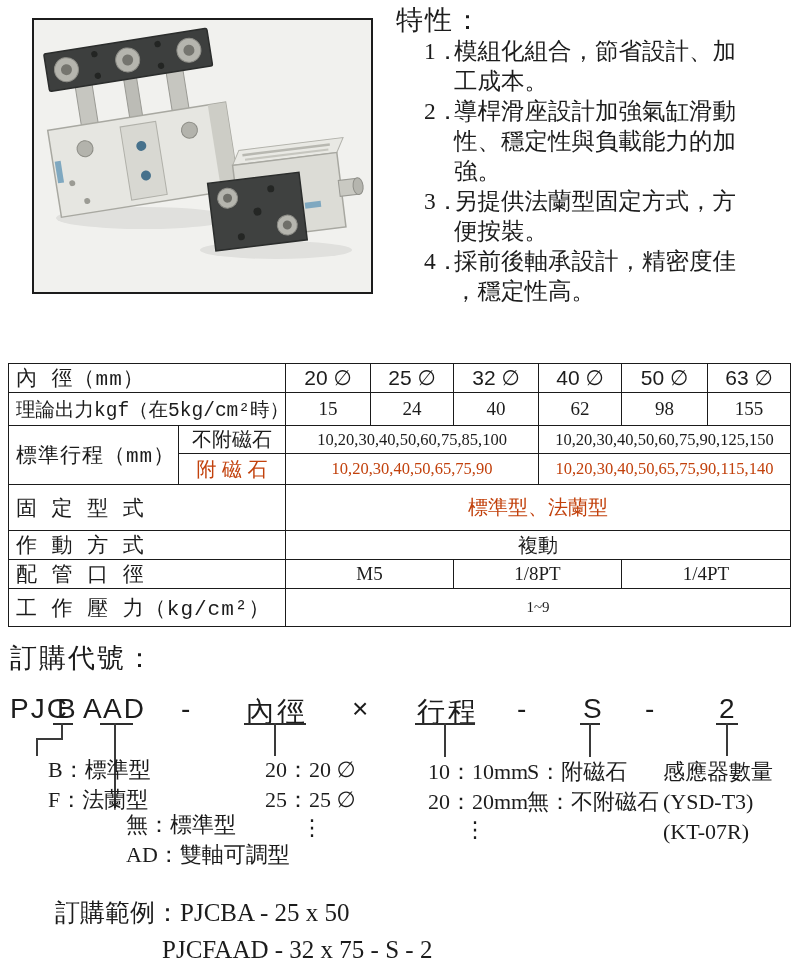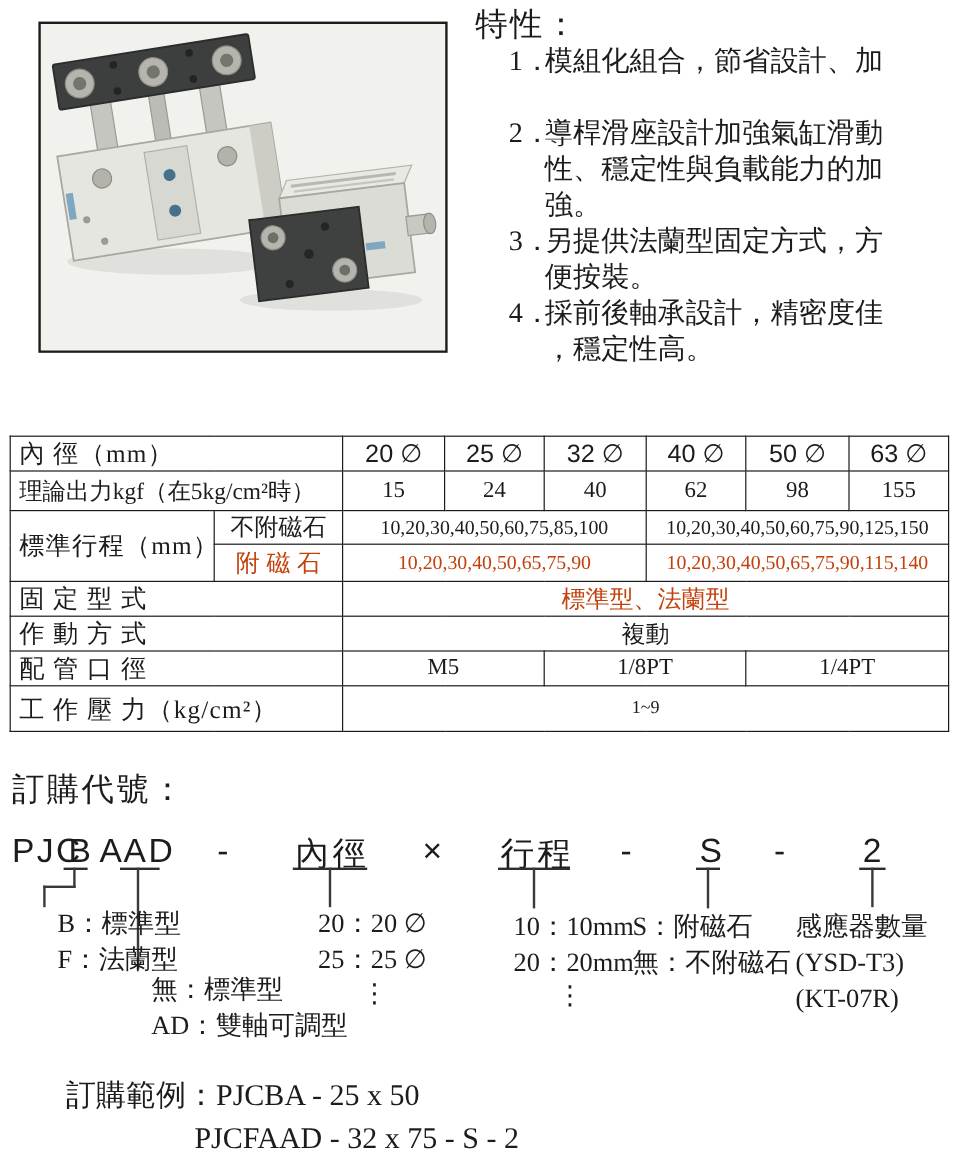--- a/index.html
+++ b/index.html
@@ -16,21 +16,21 @@
   .f-item{left:424px;width:374px;display:flex;font-size:23.5px;line-height:30px;}
   .f-num{width:30px;flex:0 0 30px;}
   .f-lines{flex:1;}
 
   
   #spec-title{left:8px;top:312px;font-size:29px;letter-spacing:3px;
               font-family:"Liberation Sans",sans-serif;font-weight:400;}
   #spec{left:8px;top:363px;width:782px;border-collapse:collapse;table-layout:fixed;}
   #spec td{border:1.6px solid #1b1b1b;text-align:center;padding:0;overflow:hidden;
            white-space:nowrap;font-size:19px;}
-  #spec td.lbl{text-align:left;padding-left:7px;font-family:Liberation Serif, serif;
+  #spec td.lbl{text-align:left;padding-left:7px;font-family:Liberation Mono, monospace;
                font-size:21px;letter-spacing:1px;}
   #spec td.lbl-sm{font-size:19.5px;letter-spacing:0;}
   #spec td.sublbl{font-family:"Liberation Sans",sans-serif;font-size:20px;}
   #spec td.bore-v{font-family:"Liberation Sans",sans-serif;font-size:21px;}
   #spec td.stroke-v{font-size:16.5px;}
   .muted{color:#c2410c;}
 
   
   .ord-title{left:10px;top:640px;font-size:27px;letter-spacing:2px;}
   .code{position:absolute;top:693px;font-family:"Liberation Sans",sans-serif;
@@ -100,20 +100,21 @@
       </g>
     </svg>
   </div>
 
   <div class="abs f-title">特性：</div>
 
   <div class="abs f-item" style="top:36px;">
     <span class="f-num">1．</span>
     <span class="f-lines">
       <div>模組化組合，節省設計、加</div>
+      <div>工成本。</div>
     </span>
   </div>
   <div class="abs f-item" style="top:96px;">
     <span class="f-num">2．</span>
     <span class="f-lines">
       <div>導桿滑座設計加強氣缸滑動</div>
       <div>性、穩定性與負載能力的加</div>
       <div>強。</div>
     </span>
   </div>
@@ -167,21 +168,21 @@
       <td rowspan="2" class="lbl">標準行程（mm）</td>
       <td class="sublbl">不附磁石</td>
       <td colspan="3" class="stroke-v">10,20,30,40,50,60,75,85,100</td>
       <td colspan="3" class="stroke-v">10,20,30,40,50,60,75,90,125,150</td>
     </tr>
     <tr style="height:31px">
       <td class="sublbl muted">附 磁 石</td>
       <td colspan="3" class="stroke-v muted">10,20,30,40,50,65,75,90</td>
       <td colspan="3" class="stroke-v muted">10,20,30,40,50,65,75,90,115,140</td>
     </tr>
-    <tr style="height:29px">
+    <tr style="height:46px">
       <td colspan="2" class="lbl">固 定 型 式</td>
       <td colspan="6" class="muted" style="font-size:20px">標準型、法蘭型</td>
     </tr>
     <tr style="height:28px">
       <td colspan="2" class="lbl">作 動 方 式</td>
       <td colspan="6" style="font-size:20px">複動</td>
     </tr>
     <tr style="height:29px">
       <td colspan="2" class="lbl">配 管 口 徑</td>
       <td colspan="2">M5</td>

